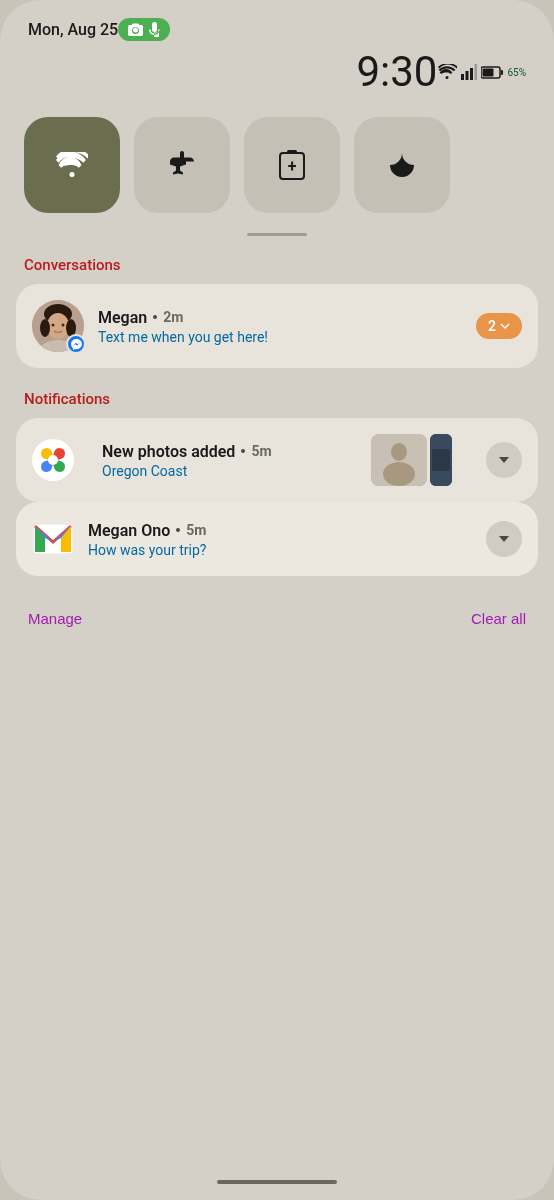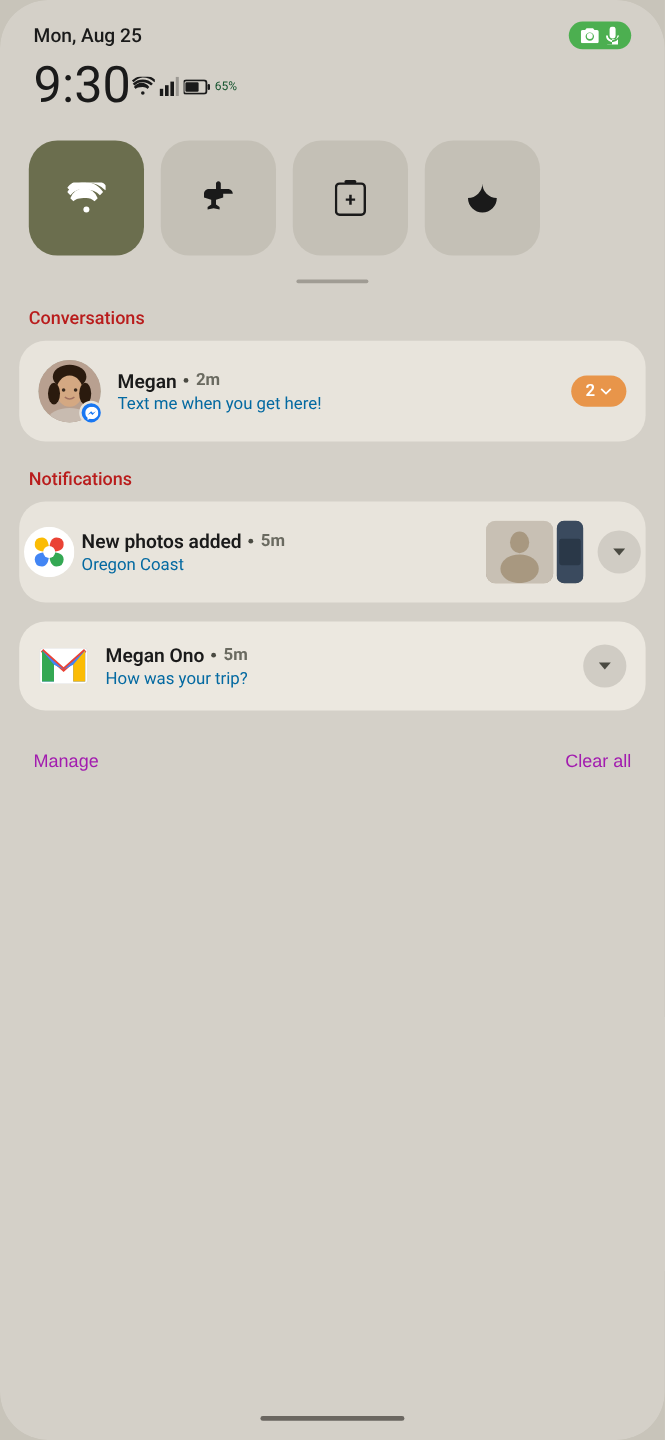--- a/index.html
+++ b/index.html
@@ -19,21 +19,20 @@
       height: 1200px;
       background: #d4d0c8;
       border-radius: 40px;
       overflow: hidden;
       position: relative;
     }
 
     
     .status-bar {
       display: flex;
-      justify-content: space-between;
       align-items: center;
       padding: 18px 28px 8px 28px;
     }
 
     .status-date {
       font-size: 16px;
       font-weight: 500;
       color: #1a1a1a;
     }
 
@@ -47,21 +46,21 @@
       background: #4CAF50;
       border-radius: 20px;
       padding: 4px 10px;
       display: flex;
       align-items: center;
       gap: 6px;
     }
 
     .status-time-row {
       display: flex;
-      justify-content: flex-start;
+      justify-content: flex-end;
       align-items: center;
       padding: 2px 28px 16px 28px;
     }
 
     .status-time {
       font-size: 42px;
       font-weight: 400;
       color: #1a1a1a;
       line-height: 1;
     }
@@ -240,25 +239,25 @@
       height: 0;
       border-left: 5px solid transparent;
       border-right: 5px solid transparent;
       border-top: 6px solid #4a4a42;
     }
 
     
     .photos-card {
       background: #e8e4dc;
       border-radius: 22px;
-      padding: 16px 4px;
-      display: flex;
-      align-items: center;
-      gap: 6px;
-      margin-bottom: 16px;
+      padding: 16px 16px;
+      display: flex;
+      align-items: center;
+      gap: 28px;
+      margin-bottom: 0;
     }
 
     .google-photos-icon {
       width: 42px;
       height: 42px;
       flex-shrink: 0;
       position: relative;
     }
 
     

